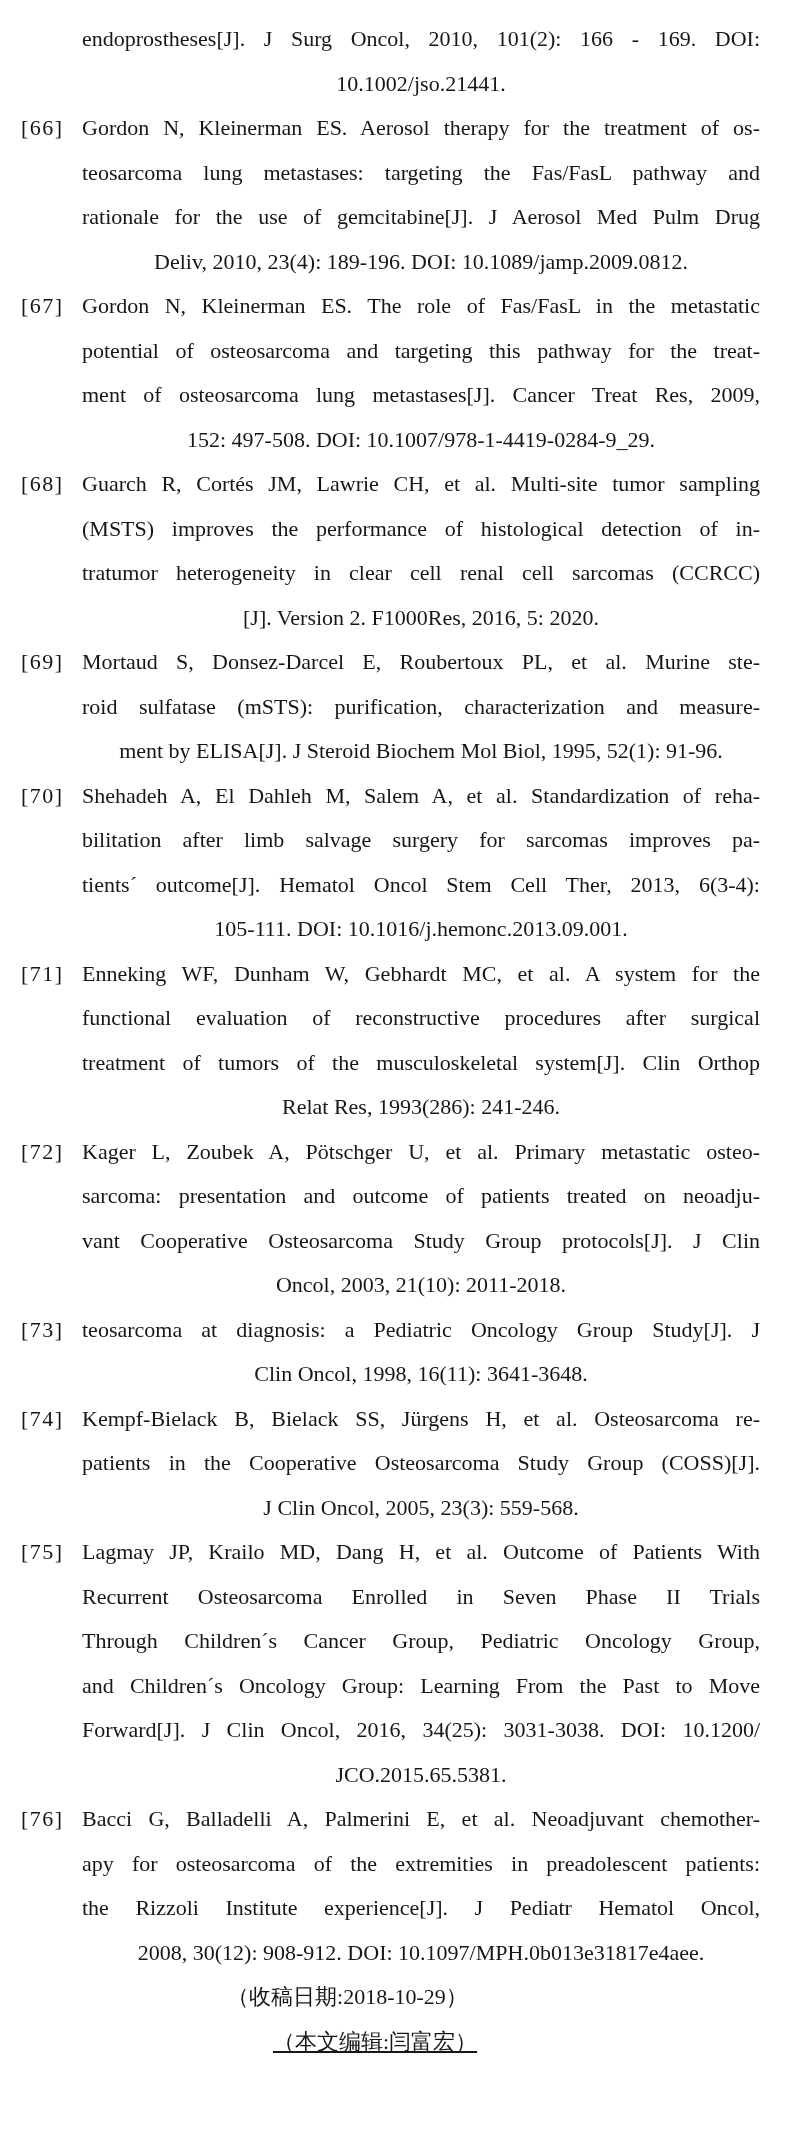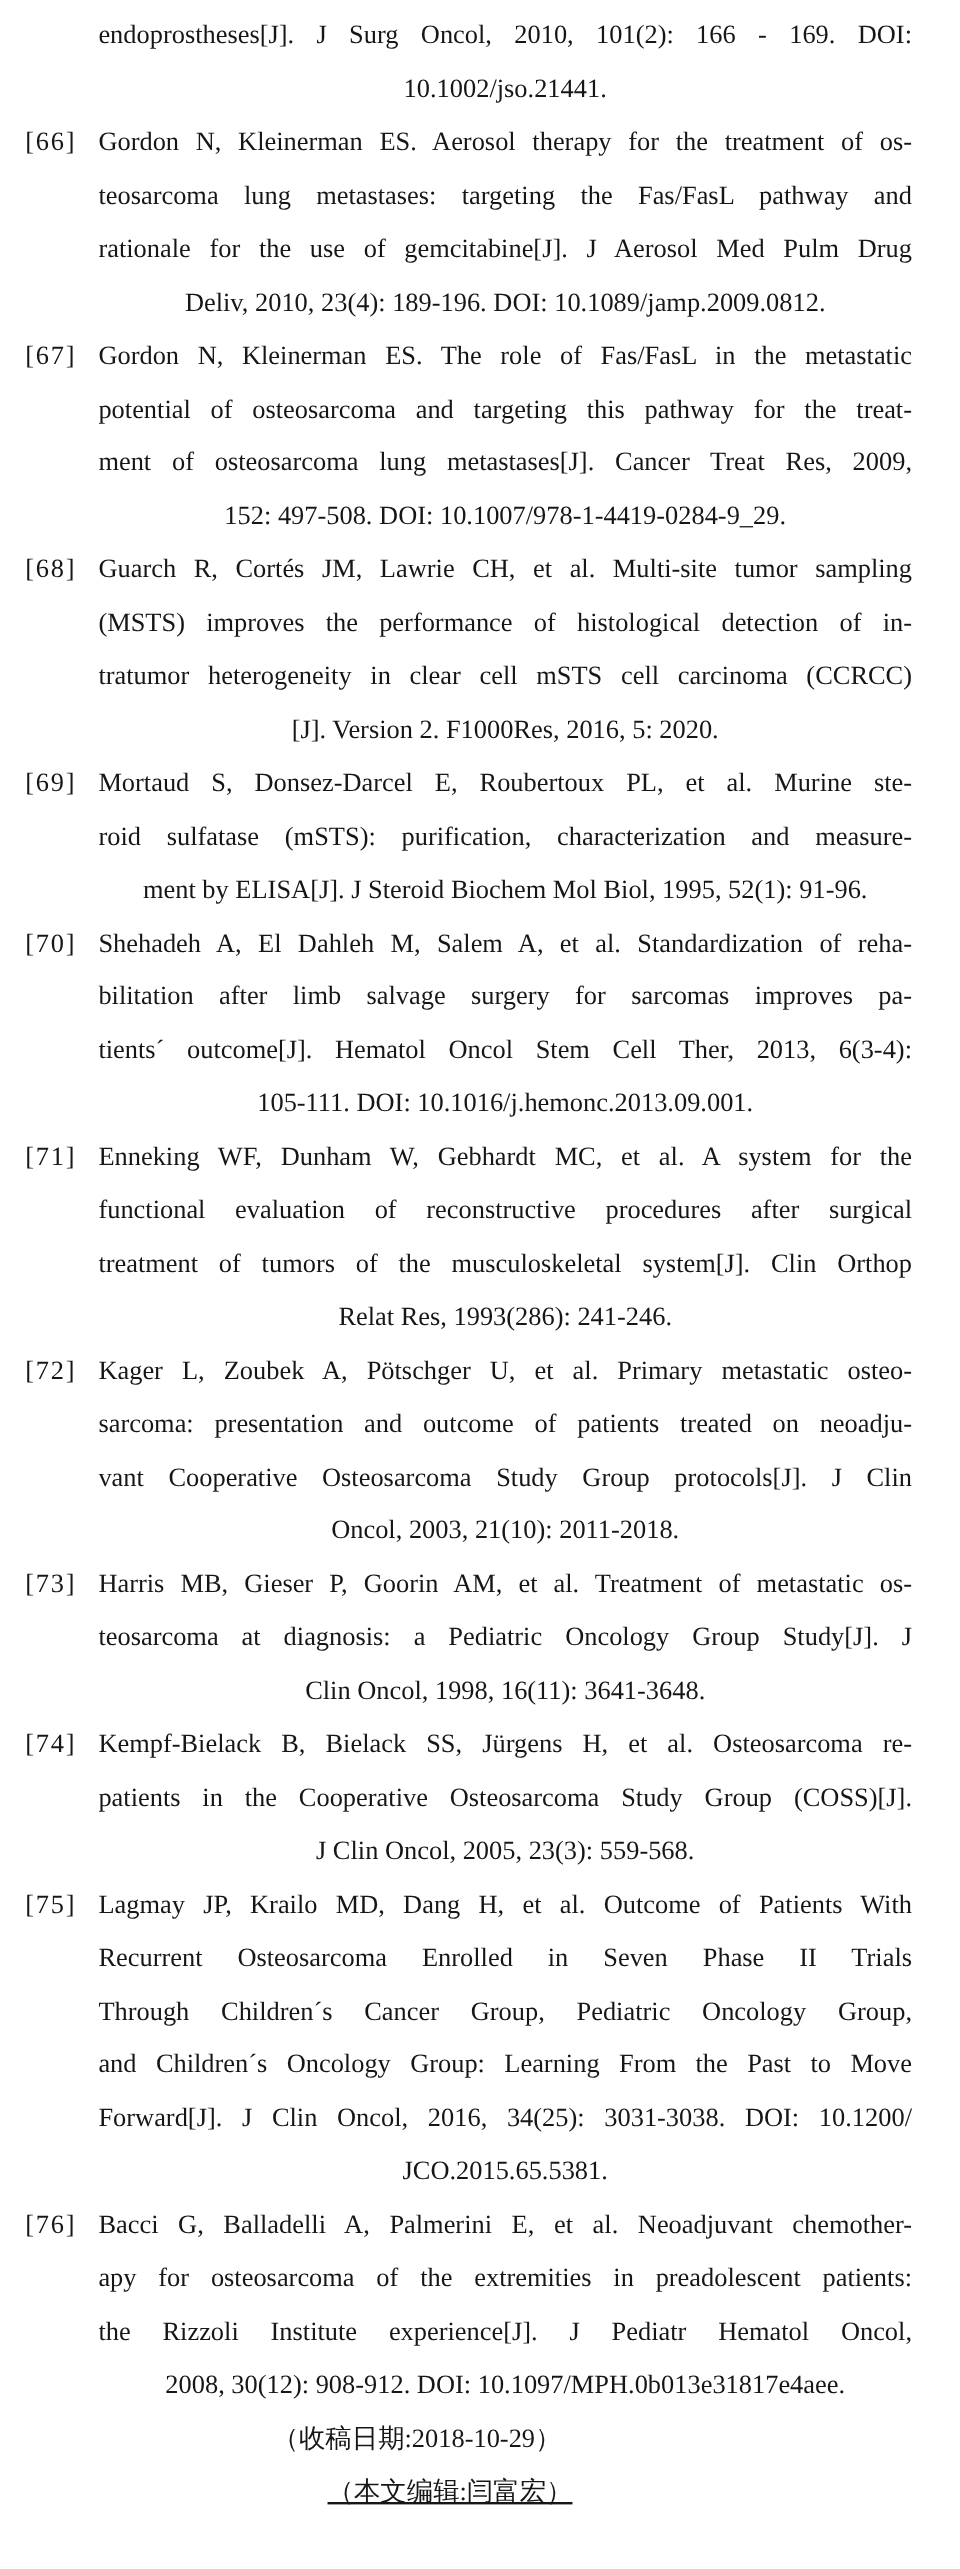--- a/index.html
+++ b/index.html
@@ -10,21 +10,21 @@
   body {
     width: 800px;
     height: 2141px;
     overflow: hidden;
     font-family: "Liberation Serif", "DejaVu Serif", serif;
     font-size: 22px;
     color: #161616;
   }
   .page {
     width: 800px;
-    padding-top: 7px;
+    padding-top: 17px;
     box-sizing: border-box;
   }
   .ref {
     position: relative;
     padding-left: 82px;
     padding-right: 40px;
     box-sizing: border-box;
     width: 800px;
   }
   .refnum {
@@ -87,21 +87,21 @@
       <div class="line jl">Gordon N, Kleinerman ES. The role of Fas/FasL in the metastatic</div>
       <div class="line jl">potential of osteosarcoma and targeting this pathway for the treat-</div>
       <div class="line jl">ment of osteosarcoma lung metastases[J]. Cancer Treat Res, 2009,</div>
       <div class="line ll">152: 497-508. DOI: 10.1007/978-1-4419-0284-9_29.</div>
     </div>
 
     <div class="ref">
       <span class="refnum">[68]</span>
       <div class="line jl">Guarch R, Cortés JM, Lawrie CH, et al. Multi-site tumor sampling</div>
       <div class="line jl">(MSTS) improves the performance of histological detection of in-</div>
-      <div class="line jl">tratumor heterogeneity in clear cell mSTS cell carcinoma (CCRCC)</div>
+      <div class="line jl">tratumor heterogeneity in clear cell renal cell sarcomas (CCRCC)</div>
       <div class="line ll">[J]. Version 2. F1000Res, 2016, 5: 2020.</div>
     </div>
 
     <div class="ref">
       <span class="refnum">[69]</span>
       <div class="line jl">Mortaud S, Donsez-Darcel E, Roubertoux PL, et al. Murine ste-</div>
       <div class="line jl">roid sulfatase (mSTS): purification, characterization and measure-</div>
       <div class="line ll">ment by ELISA[J]. J Steroid Biochem Mol Biol, 1995, 52(1): 91-96.</div>
     </div>
 
@@ -124,21 +124,20 @@
     <div class="ref">
       <span class="refnum">[72]</span>
       <div class="line jl">Kager L, Zoubek A, Pötschger U, et al. Primary metastatic osteo-</div>
       <div class="line jl">sarcoma: presentation and outcome of patients treated on neoadju-</div>
       <div class="line jl">vant Cooperative Osteosarcoma Study Group protocols[J]. J Clin</div>
       <div class="line ll">Oncol, 2003, 21(10): 2011-2018.</div>
     </div>
 
     <div class="ref">
       <span class="refnum">[73]</span>
-      <div class="line jl">Harris MB, Gieser P, Goorin AM, et al. Treatment of metastatic os-</div>
       <div class="line jl">teosarcoma at diagnosis: a Pediatric Oncology Group Study[J]. J</div>
       <div class="line ll">Clin Oncol, 1998, 16(11): 3641-3648.</div>
     </div>
 
     <div class="ref">
       <span class="refnum">[74]</span>
       <div class="line jl">Kempf-Bielack B, Bielack SS, Jürgens H, et al. Osteosarcoma re-</div>
       <div class="line jl">patients in the Cooperative Osteosarcoma Study Group (COSS)[J].</div>
       <div class="line ll">J Clin Oncol, 2005, 23(3): 559-568.</div>
     </div>

